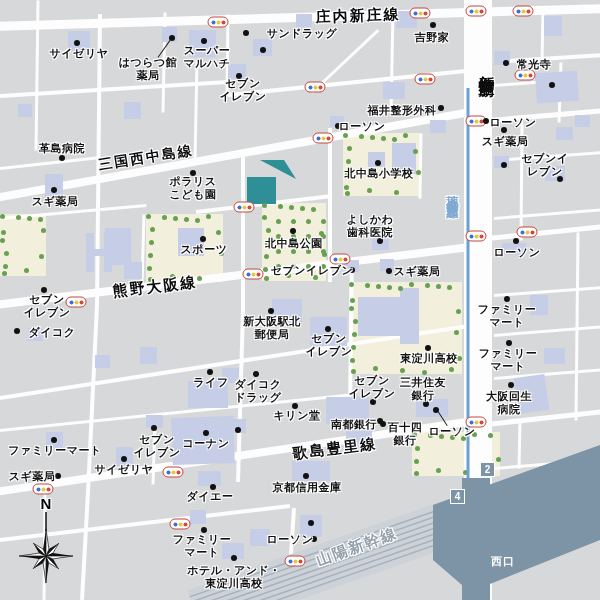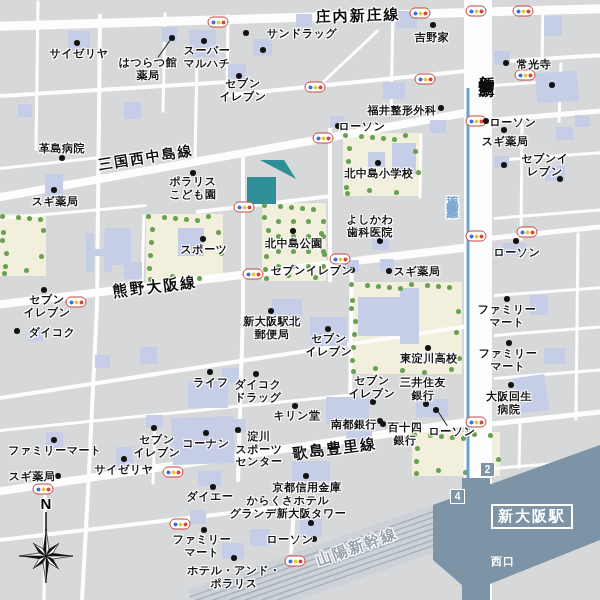--- a/index.html
+++ b/index.html
@@ -521,38 +521,32 @@
       <div class="poi" style="left: 405px; top: 434px;">百十四
 銀行</div>
       <div class="poi" style="left: 452px; top: 431px;">ローソン</div>
       <div class="poi" style="left: 55px; top: 450px;">ファミリーマート</div>
       <div class="poi" style="left: 32px; top: 476px;">スギ薬局</div>
       <div class="poi" style="left: 124px; top: 469px;">サイゼリヤ</div>
       <div class="poi" style="left: 157px; top: 446px;">セブン
 イレブン</div>
       <div class="poi" style="left: 206px; top: 443px;">コーナン</div>
       <div class="poi" style="left: 210px; top: 496px;">ダイエー</div>
-      <div class="poi" style="left: 259px; top: 449px;">淀川
-スポーツ
-センター</div>
       <div class="poi" style="left: 307px; top: 487px;">京都信用金庫</div>
-      <div class="poi" style="left: 288px; top: 507px;">からくさホテル
-グランデ新大阪タワー</div>
       <div class="poi" style="left: 290px; top: 539px;">ローソン</div>
       <div class="poi" style="left: 202px; top: 546px;">ファミリー
 マート</div>
       <div class="poi" style="left: 234px; top: 577px;">ホテル・アンド・
-ポラリス</div>
+東淀川高校</div>
       <div class="roadlabel" style="left: 358px; top: 16px; font-size: 15px; transform: translate(-50%, -50%) rotate(-2deg); letter-spacing: 2px;">庄内新庄線</div>
       <div class="roadlabel" style="left: 146px; top: 158px; font-size: 14px; transform: translate(-50%, -50%) rotate(-9deg); letter-spacing: 2px;">三国西中島線</div>
       <div class="roadlabel" style="left: 155px; top: 287px; font-size: 15px; transform: translate(-50%, -50%) rotate(-6.5deg); letter-spacing: 2px;">熊野大阪線</div>
       <div class="roadlabel" style="left: 335px; top: 449px; font-size: 15px; transform: translate(-50%, -50%) rotate(-7deg); letter-spacing: 2px;">歌島豊里線</div>
       <div class="roadlabel" style="left: 357px; top: 547px; font-size: 15px; transform: translate(-50%, -50%) rotate(-19.5deg); color: rgb(147, 160, 171); letter-spacing: 2px;">山陽新幹線</div>
       <div class="roadlabel vert" style="left: 486px; top: 66px; font-size: 16px; transform: translate(-50%, -50%) rotate(0deg); letter-spacing: 2px;">新御堂筋</div>
       <div class="roadlabel vert" style="left: 452px; top: 192px; font-size: 12px; transform: translate(-50%, -50%) rotate(0deg); color: rgb(127, 169, 210); letter-spacing: 2px;">地下鉄御堂筋線</div>
     </div>
 
-  <div id="station-name">新大阪駅</div>
   <div id="west-exit">西口</div>
   <div id="exit2" class="exitbox">2</div>
   <div id="exit4" class="exitbox">4</div>
   <div id="north">N</div>
 </div>
 
 </body></html>

